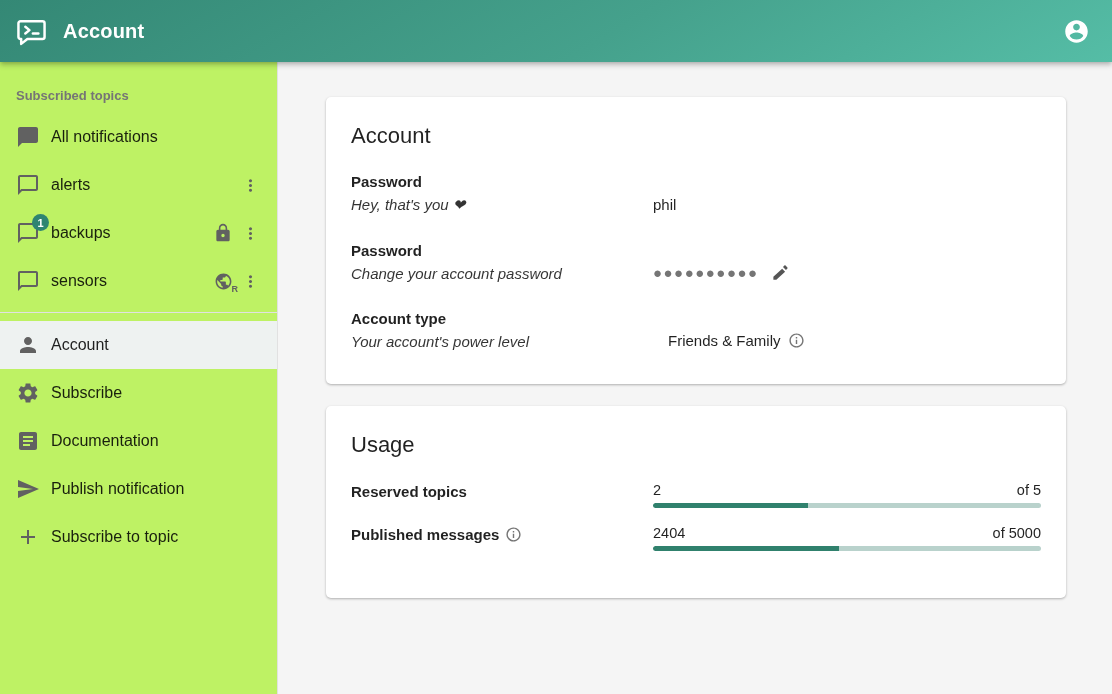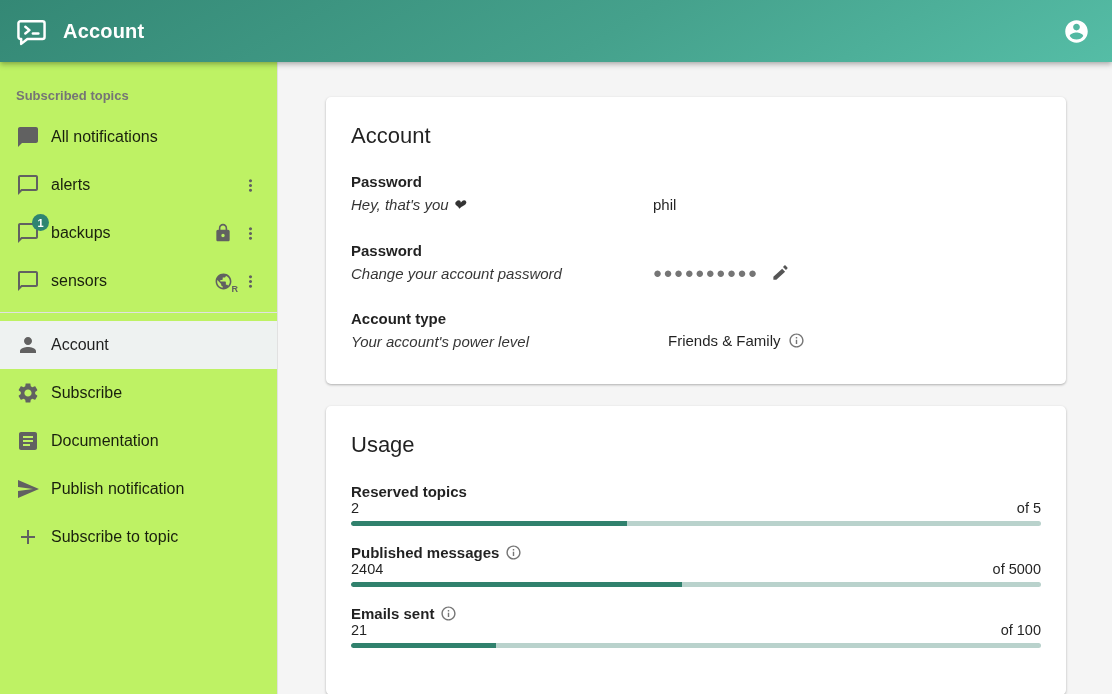--- a/index.html
+++ b/index.html
@@ -63,21 +63,21 @@
   .acct-label-col { width:302px; flex:none; }
   .acct-label { font-size:15px; font-weight:bold; color:rgba(0,0,0,.87); }
   .acct-sub { font-size:15px; font-style:italic; color:rgba(0,0,0,.80); margin-top:6px; }
   .acct-value { font-size:15px; color:rgba(0,0,0,.87); display:flex; align-items:center;margin-top:21px; }
   .pw-dots { color:#757575; font-size:15px; letter-spacing:1.5px; line-height:1; }
   .edit-btn { border:none; background:transparent; cursor:pointer; margin-left:10px; padding:2px; display:flex; }
   .edit-btn svg { width:19px; height:19px; fill:#555; }
   .info-ic { margin-left:7px; display:flex; cursor:pointer; }
   .info-ic svg { width:17px; height:17px; fill:#757575; }
 
-  .meter-row { display:flex; margin-bottom:17px;flex-direction:column; }
+  .meter-row { display:flex; margin-bottom:17px; }
   .meter-label-col { width:302px; flex:none; padding-top:1px; }
   .meter-label { font-size:15px; font-weight:bold; color:rgba(0,0,0,.87); display:flex; align-items:center; }
   .meter-label .info-ic { margin-left:6px; }
   .meter-sub { font-size:15px; font-style:italic; color:rgba(0,0,0,.80); margin-top:8px; }
   .meter-value-col { flex:1; }
   .meter-nums { display:flex; justify-content:space-between; font-size:14.5px; color:rgba(0,0,0,.87); margin-bottom:5px; }
   .meter-track { height:5px; background:#b9d2cc; border-radius:3px; overflow:hidden; }
   .meter-fill { height:100%; background:#30816d; border-radius:3px 0 0 3px; }
 </style>
 </head>
@@ -307,38 +307,17 @@
           <div class="meter-nums">
             <span>2404</span>
             <span>of 5000</span>
           </div>
           <div class="meter-track">
               <div class="meter-fill" style="width: 48%;"></div>
             </div>
         </div>
       </div>
 
-      <div class="meter-row">
-        <div class="meter-label-col">
-          <div class="meter-label">
-            <span>Emails sent</span>
-            <span class="info-ic">
-              <svg viewBox="0 0 24 24">
-                  <path d="M11 7h2v2h-2zm0 4h2v6h-2zm1-9C6.48 2 2 6.48 2 12s4.48 10 10 10 10-4.48 10-10S17.52 2 12 2zm0 18c-4.41 0-8-3.59-8-8s3.59-8 8-8 8 3.59 8 8-3.59 8-8 8z"></path>
-                </svg>
-            </span>
-          </div>
-        </div>
-        <div class="meter-value-col">
-          <div class="meter-nums">
-            <span>21</span>
-            <span>of 100</span>
-          </div>
-          <div class="meter-track">
-              <div class="meter-fill" style="width: 21%;"></div>
-            </div>
-        </div>
-      </div>
 
     </section>
 
   </main>
 </div>
 
 </body></html>

